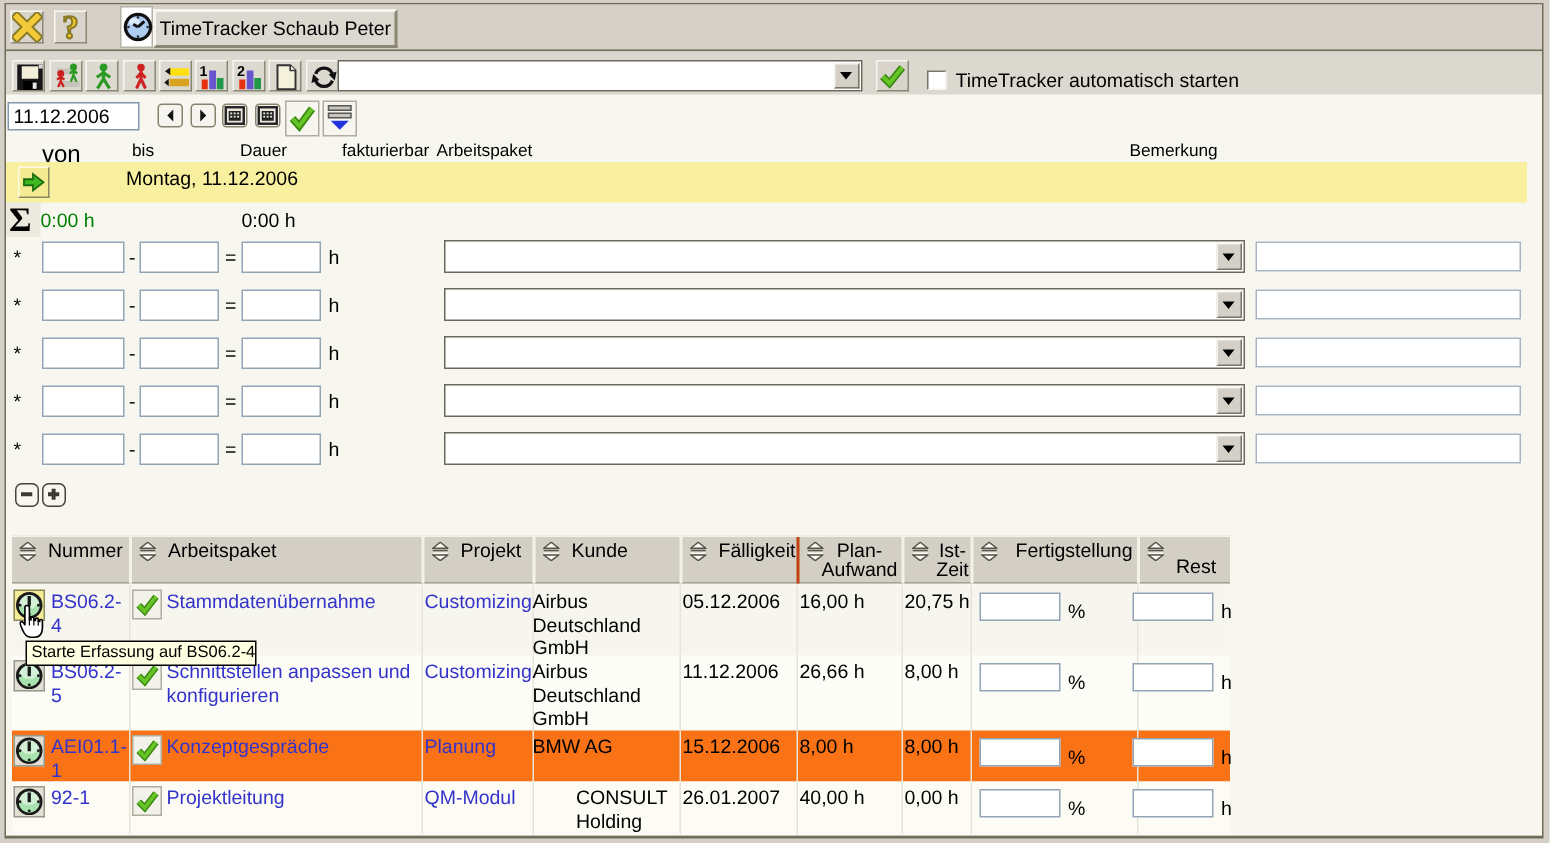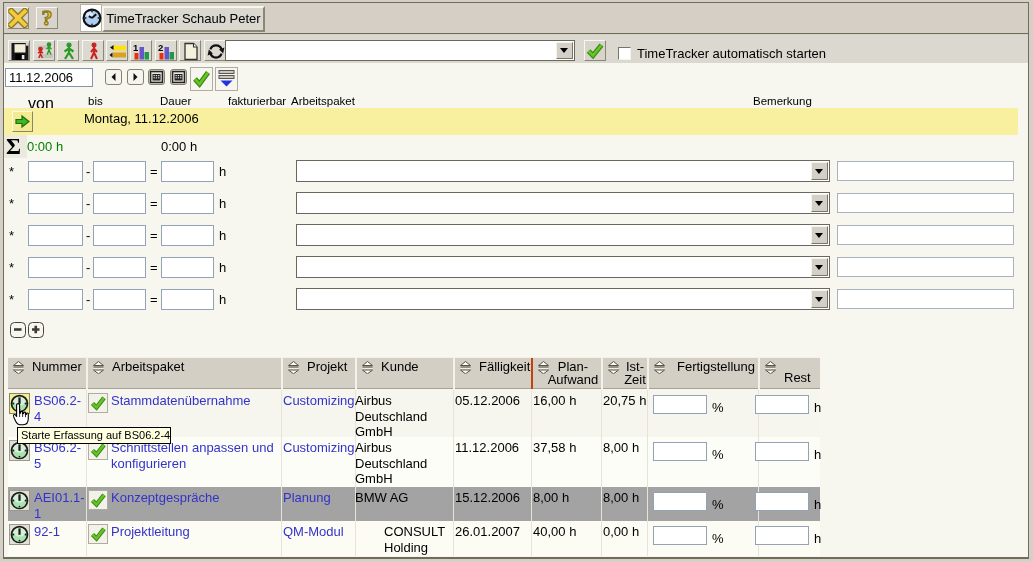--- a/index.html
+++ b/index.html
@@ -410,28 +410,28 @@
 </svg></div>
     <div class="abs" style="left:26px;top:3px;width:58px;line-height:15.5px;"><a class="lk">BS06.2-<br>5</a></div>
     <div class="abs" style="left:80px;top:3px;width:20px;height:20px;background:#f2f1ea;border:1px solid #b0ada0;"><svg width="18" height="18">
         <path d="M3.5 9.5 L7.5 13.5 L15 3.8" fill="none" stroke="#3a8a12" stroke-width="4.4"></path>
 <path d="M3.5 9.5 L7.5 13.5 L15 3.8" fill="none" stroke="#66c426" stroke-width="2.4"></path>
       </svg></div>
     <div class="abs" style="left:103px;top:3px;width:176px;line-height:15.5px;"><a class="lk">Schnittstellen anpassen und<br>konfigurieren</a></div>
     <div class="abs" style="left:275px;top:3px;line-height:15.5px;"><a class="lk">Customizing</a></div>
     <div class="abs" style="left:347px;top:3px;width:100px;line-height:15.5px;">Airbus<br>Deutschland<br>GmbH</div>
     <div class="abs" style="left:447px;top:3px;">11.12.2006</div>
-    <div class="abs" style="left:525px;top:3px;">37,58 h</div>
+    <div class="abs" style="left:525px;top:3px;">26,66 h</div>
     <div class="abs" style="left:595px;top:3px;">8,00 h</div>
     <input class="abs" style="left: 645px; top: 5px; width: 54px; height: 19px;">
     <div class="abs" style="left:704px;top:10px;">%</div>
     <input class="abs" style="left: 747px; top: 5px; width: 54px; height: 19px;">
     <div class="abs" style="left:806px;top:10px;">h</div>
   </div>
-<div class="abs" style="left:8px;top:487px;width:812px;height:34px;background:#a3a3a3;">
+<div class="abs" style="left:8px;top:487px;width:812px;height:34px;background:#f97316;">
     <div class="abs" style="left:78px;top:0;width:1px;height:100%;background:#e6e4d8;"></div>
     <div class="abs" style="left:273px;top:0;width:1px;height:100%;background:#e6e4d8;"></div>
     <div class="abs" style="left:347px;top:0;width:1px;height:100%;background:#e6e4d8;"></div>
     <div class="abs" style="left:445px;top:0;width:1px;height:100%;background:#e6e4d8;"></div>
     <div class="abs" style="left:523px;top:0;width:1px;height:100%;background:#e6e4d8;"></div>
     <div class="abs" style="left:593px;top:0;width:1px;height:100%;background:#e6e4d8;"></div>
     <div class="abs" style="left:639px;top:0;width:1px;height:100%;background:#e6e4d8;"></div>
     <div class="abs" style="left:750px;top:0;width:1px;height:100%;background:#e6e4d8;"></div>
     <div class="abs" style="left:1px;top:3px;width:21px;height:21px;background:#e2e0d5;border:1px solid #9a988a;"><svg width="19" height="19">
 <circle cx="9.5" cy="9.5" r="7.9" fill="#d4f0d6" stroke="#1a1a1a" stroke-width="1.9"></circle>

